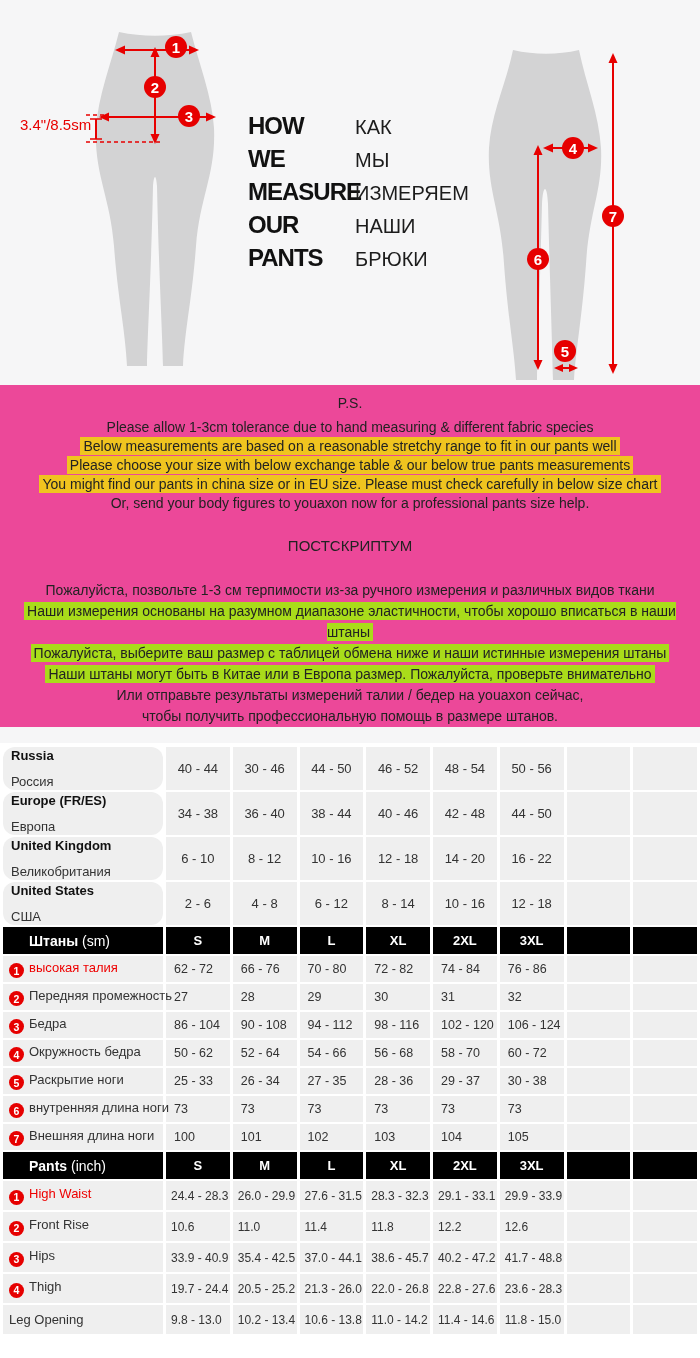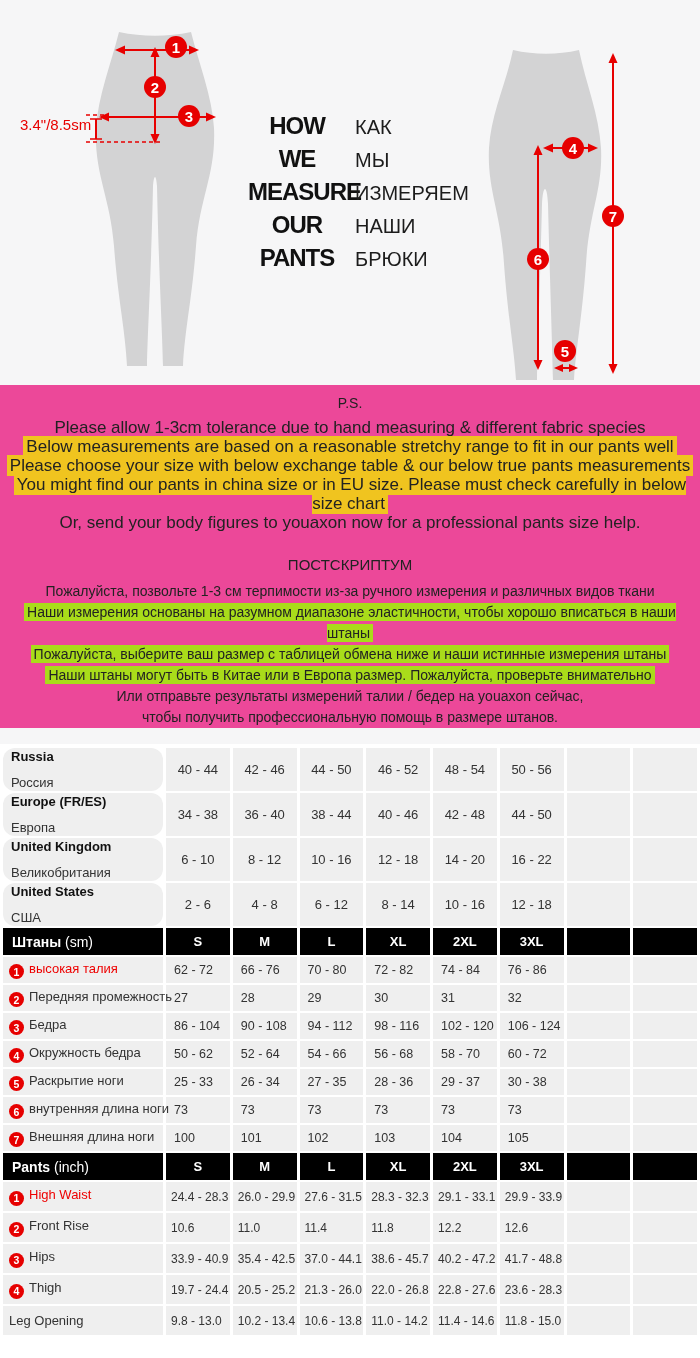--- a/index.html
+++ b/index.html
@@ -10,44 +10,44 @@
   .figure-area{position:relative;width:700px;height:385px;background:#f6f6f7;}
   .figure-area svg{position:absolute;}
   .sil-left{left:93px;top:28px;}
   .sil-right{left:486px;top:48px;}
   .arrows{left:0;top:0;}
   .size-note{position:absolute;left:20px;top:116px;font-size:15px;color:#e80000;}
   .badge{position:absolute;width:22px;height:22px;border-radius:50%;background:#e60000;color:#fff;
          font-weight:bold;font-size:15px;display:flex;align-items:center;justify-content:center;z-index:3;}
   .measure-words{position:absolute;left:248px;top:112px;width:240px;}
   .mw-line{display:flex;align-items:baseline;height:33px;}
-  .mw-en{width:98px;text-align:center;font-weight:bold;font-size:24px;letter-spacing:-1px;color:#111;}
+  .mw-en{width:98px;text-align:left;font-weight:bold;font-size:24px;letter-spacing:-1px;color:#111;}
   .mw-ru{margin-left:9px;font-size:20px;color:#1c1c1c;letter-spacing:0;}
 
   
   .ps{text-align:center;background:#ec4899;}
   .ps-title{font-size:14px;padding-top:10px;margin-bottom:7px;color:#222;}
-  .ps-line{line-height:19px;font-size:17px;color:#222;}
-  .ps-ru .ps-title{font-size:15px;padding-top:24px;margin-bottom:8px;}
+  .ps-line{line-height:19px;font-size:14px;color:#222;}
+  .ps-ru .ps-title{font-size:15px;padding-top:24px;margin-bottom:26px;}
   .ps-ru .ps-line{line-height:21px;font-size:14px;}
   .hl-y{background:#f0c41f;padding:1px 3px;}
   .hl-g{background:#a9dc1a;padding:1px 3px;}
 
   
   .table-wrap{background:#ffffff;margin-top:16px;padding:2px 0 4px 0;}
   table{width:700px;table-layout:fixed;border-collapse:separate;border-spacing:3px 2px;background:#fff;}
   td{vertical-align:middle;background:#efefef;color:#333;}
   tr.eu-head td{height:40px;background:#000;color:#fff;font-weight:bold;font-size:14px;text-align:center;}
   tr.eu-head td.lab{background:#fb0000;text-align:left;padding-left:8px;}
   tr.country td{height:41px;font-size:13px;text-align:center;}
   tr.country td.lab{text-align:left;padding-left:8px;border-radius:12px;}
   .c-en{font-weight:bold;color:#111;margin-bottom:3px;}
   .c-ru{color:#333;margin-top:11px;}
   tr.sec-head td{height:25px;background:#000;color:#fff;font-weight:bold;font-size:13px;text-align:center;}
-  tr.sec-head td.lab{text-align:left;padding-left:9px;font-size:14px;}
+  tr.sec-head td.lab{text-align:left;padding-left:26px;font-size:14px;}
   .sec-note{font-weight:normal;}
   tr.sm-row td{height:24px;font-size:12.5px;text-align:left;padding-left:8px;}
   tr.inch-row td{height:27px;font-size:12px;text-align:left;padding-left:5px;}
   tr.sm-row td.lab,tr.inch-row td.lab{font-size:13px;padding-left:6px;white-space:nowrap;}
   .num-badge{display:inline-flex;width:15px;height:15px;border-radius:50%;background:#e60000;color:#fff;
              font-size:10.5px;font-weight:bold;align-items:center;justify-content:center;margin-right:5px;
              vertical-align:-3px;}
   .lab-red{color:#ee0000;}
 </style>
 </head>
@@ -178,21 +178,21 @@
           <col>
           <col>
         </colgroup>
       <tbody id="tbl-body">
           <tr class="country">
             <td class="lab">
               <div class="c-en">Russia</div>
               <div class="c-ru">Россия</div>
             </td>
             <td>40 - 44</td>
-            <td>42 - 46</td>
+            <td>30 - 46</td>
             <td>44 - 50</td>
             <td>46 - 52</td>
             <td>48 - 54</td>
             <td>50 - 56</td>
             <td></td>
             <td></td>
           </tr>
           <tr class="country">
             <td class="lab">
               <div class="c-en">Europe (FR/ES)</div>

